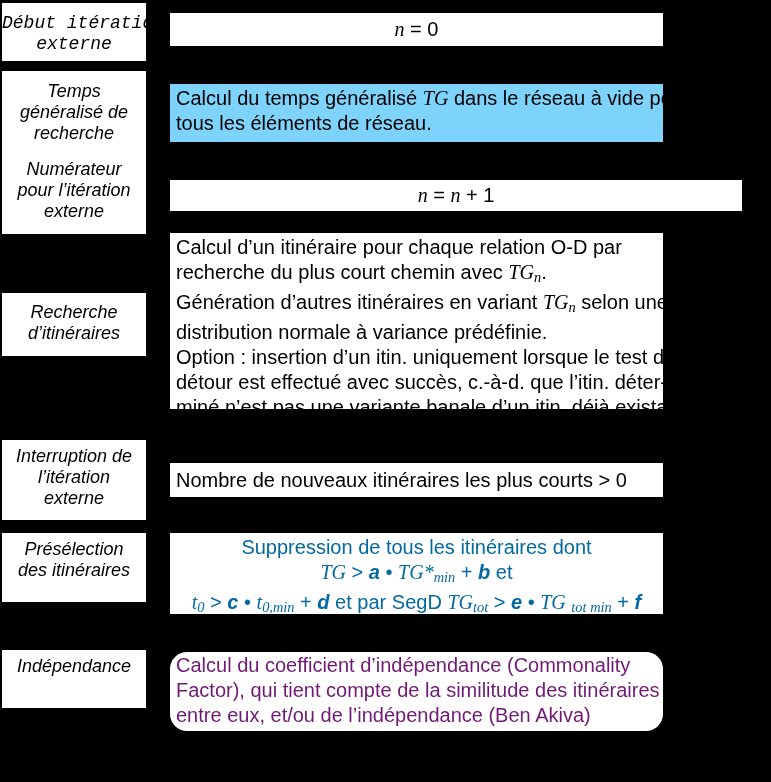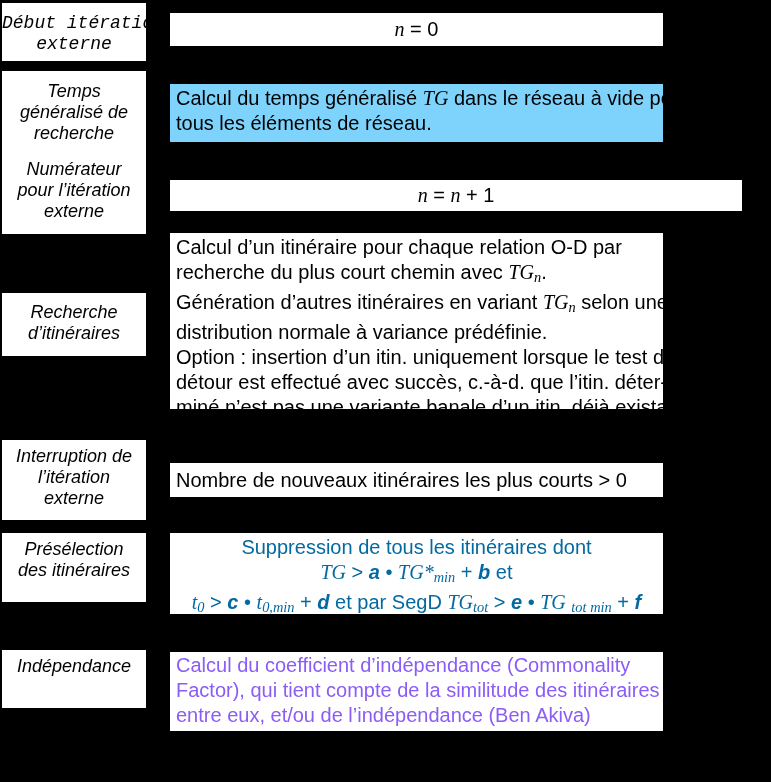--- a/index.html
+++ b/index.html
@@ -110,15 +110,15 @@
 </div>
 
 <div class="box step vcenter-left" id="step-termination" style="background-color: rgb(255, 255, 255); color: rgb(0, 0, 0);">
   <span><span>Nombre de nouveaux itinéraires les plus courts &gt; 0</span></span>
 </div>
 
 <div class="box step step-center" id="step-preselection" style="background-color: rgb(255, 255, 255); color: #0369a1;">
   <span><span>Suppression de tous les itinéraires dont</span><br><span class="seg-v">TG</span><span> &gt; </span><span class="seg-b">a</span><span> • </span><span class="seg-v">TG*</span><span class="seg-vs">min</span><span> + </span><span class="seg-b">b</span><span> et</span><br><span class="seg-v">t</span><span class="seg-vs">0</span><span> &gt; </span><span class="seg-b">c</span><span> • </span><span class="seg-v">t</span><span class="seg-vs">0,min</span><span> + </span><span class="seg-b">d</span><span> et par SegD </span><span class="seg-v">TG</span><span class="seg-vs">tot</span><span> &gt; </span><span class="seg-b">e</span><span> • </span><span class="seg-v">TG</span><span> </span><span class="seg-vs">tot min</span><span> + </span><span class="seg-b">f</span></span>
 </div>
 
-<div class="box step" id="step-independence" style="background-color: rgb(255, 255, 255); color: #8b5cf6;">
+<div class="box step" id="step-independence" style="background-color: rgb(255, 255, 255); color: #701a75; border-radius: 17px;">
   <span><span>Calcul du coefficient d’indépendance (Commonality</span><br><span>Factor), qui tient compte de la similitude des itinéraires</span><br><span>entre eux, et/ou de l’indépendance (Ben Akiva)</span></span>
 </div>
 
 </body></html>

